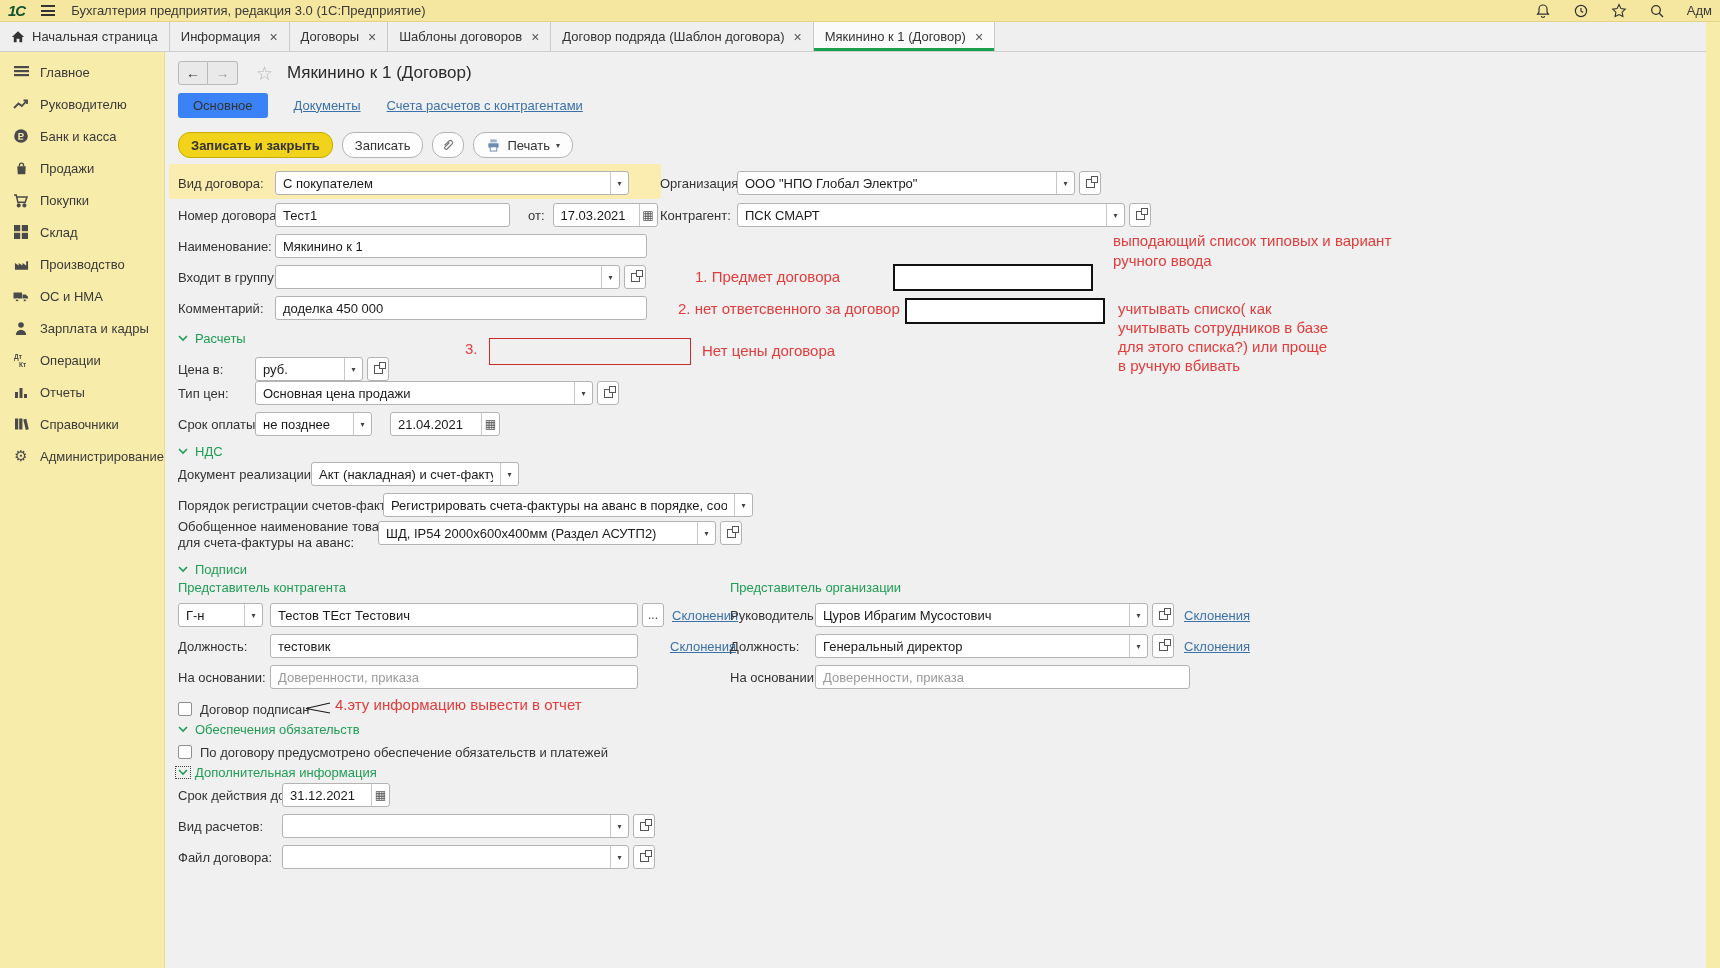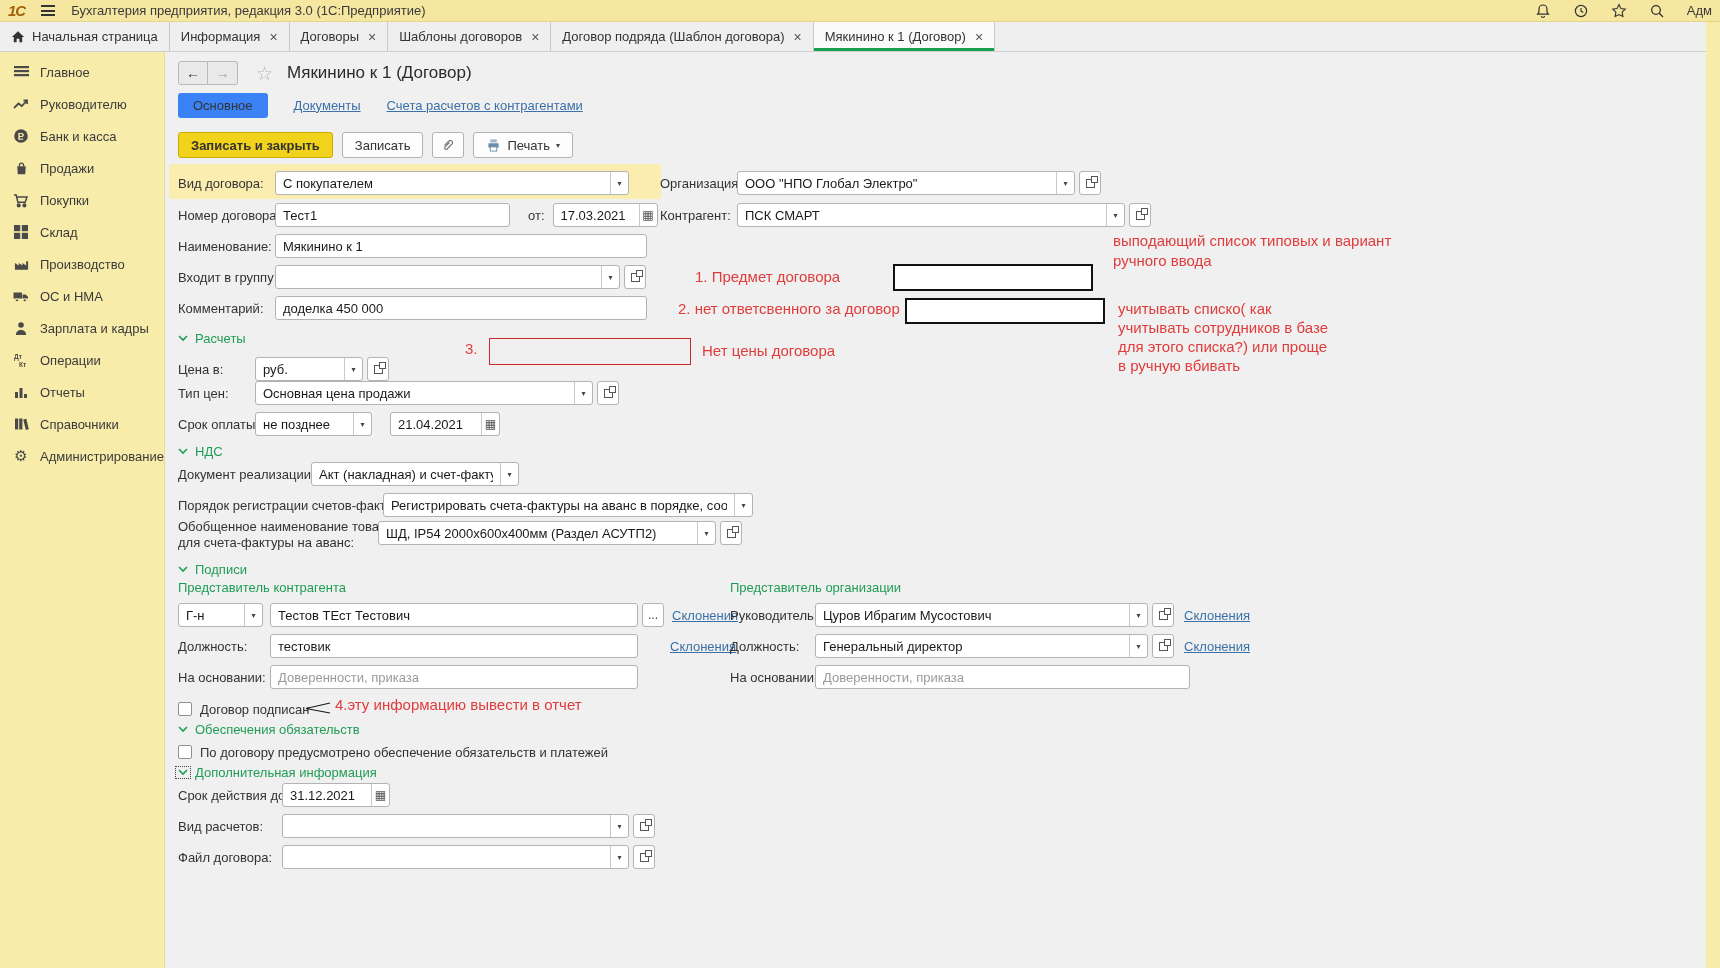--- a/index.html
+++ b/index.html
@@ -9,21 +9,21 @@
     font-family:"Liberation Sans","DejaVu Sans",sans-serif; font-size:13px; color:#333;
     background:#f0f0f0;
   }
   
   #topbar{
     position:absolute; left:0; top:0; width:1720px; height:22px;
     background:var(--topbar-yellow,#f6e7a0);
     display:flex; align-items:center; gap:10px; padding:0 8px;
     border-bottom:1px solid #e4d48a;
   }
-  .logo-1c{ color:#a16207; font-weight:bold; font-size:15px; letter-spacing:-1px; font-style:italic; }
+  .logo-1c{ color:#14532d; font-weight:bold; font-size:15px; letter-spacing:-1px; font-style:italic; }
   .ham{ display:inline-flex; flex-direction:column; gap:2.5px; margin:0 6px; }
   .ham i{ width:14px; height:2px; background:#333; }
   .app-title{ color:#3a3a3a; }
   .tb-right{ margin-left:auto; display:flex; align-items:center; gap:22px; padding-right:0; }
   .tb-ico{ display:inline-flex; cursor:pointer; }
   .tb-user{ color:#3a3a3a; white-space:nowrap; }
   
   #tabbar{
     position:absolute; left:0; top:22px; width:1720px; height:30px;
     background:#efefef; border-bottom:1px solid #cfcfcf;
@@ -66,21 +66,21 @@
     width:30px; height:24px; border:1px solid #b9b9b9; background:#e9e9e9; display:inline-flex; align-items:center;
     justify-content:center; font-size:14px; cursor:pointer;
   }
   .navbtn.back{ border-radius:3px 0 0 3px; color:#333; }
   .navbtn.fwd{ border-radius:0 3px 3px 0; border-left:0; color:#9a9a9a; }
   .star-title{ color:#b4b4b4; font-size:19px; }
   .page-title{ font-size:17px; color:#2b2b2b; }
   .pill{ background:#3b82f6; border-radius:3px; padding:5px 15px; color:#333; cursor:pointer; }
   .link{ color:var(--link-blue,#3b71a8); text-decoration:underline; cursor:pointer; }
   .btn{
-    height:26px; border:1px solid #b3b3b3; border-radius:3px; background:#fdfdfd; padding:0 12px;
+    height:26px; border:1px solid #b3b3b3; border-radius:12px; background:#fdfdfd; padding:0 12px;
     display:inline-flex; align-items:center; gap:6px; font:inherit; color:#333; cursor:pointer;
   }
   .btn.primary{ background:var(--primary-button-yellow,#f2d31b); border-color:#c9ac00; font-weight:bold; }
   .caret{ font-size:8px; color:#444; }
   .band{ position:absolute; left:4px; top:112px; width:492px; height:35px; background:var(--focus-row-yellow,#fbecb0); border-radius:3px; }
   .sect{ position:absolute; display:flex; align-items:center; gap:7px; color:var(--section-green,#1f9d55); height:18px; }
   .subhead{ position:absolute; color:var(--section-green,#1f9d55); }
   .cb{ width:14px; height:14px; border:1px solid #8f8f8f; border-radius:2px; background:#fff; margin-right:8px; flex:0 0 auto; }
   .focus-dotted{ outline:1px dotted #444; outline-offset:2px; display:inline-flex; }
   

